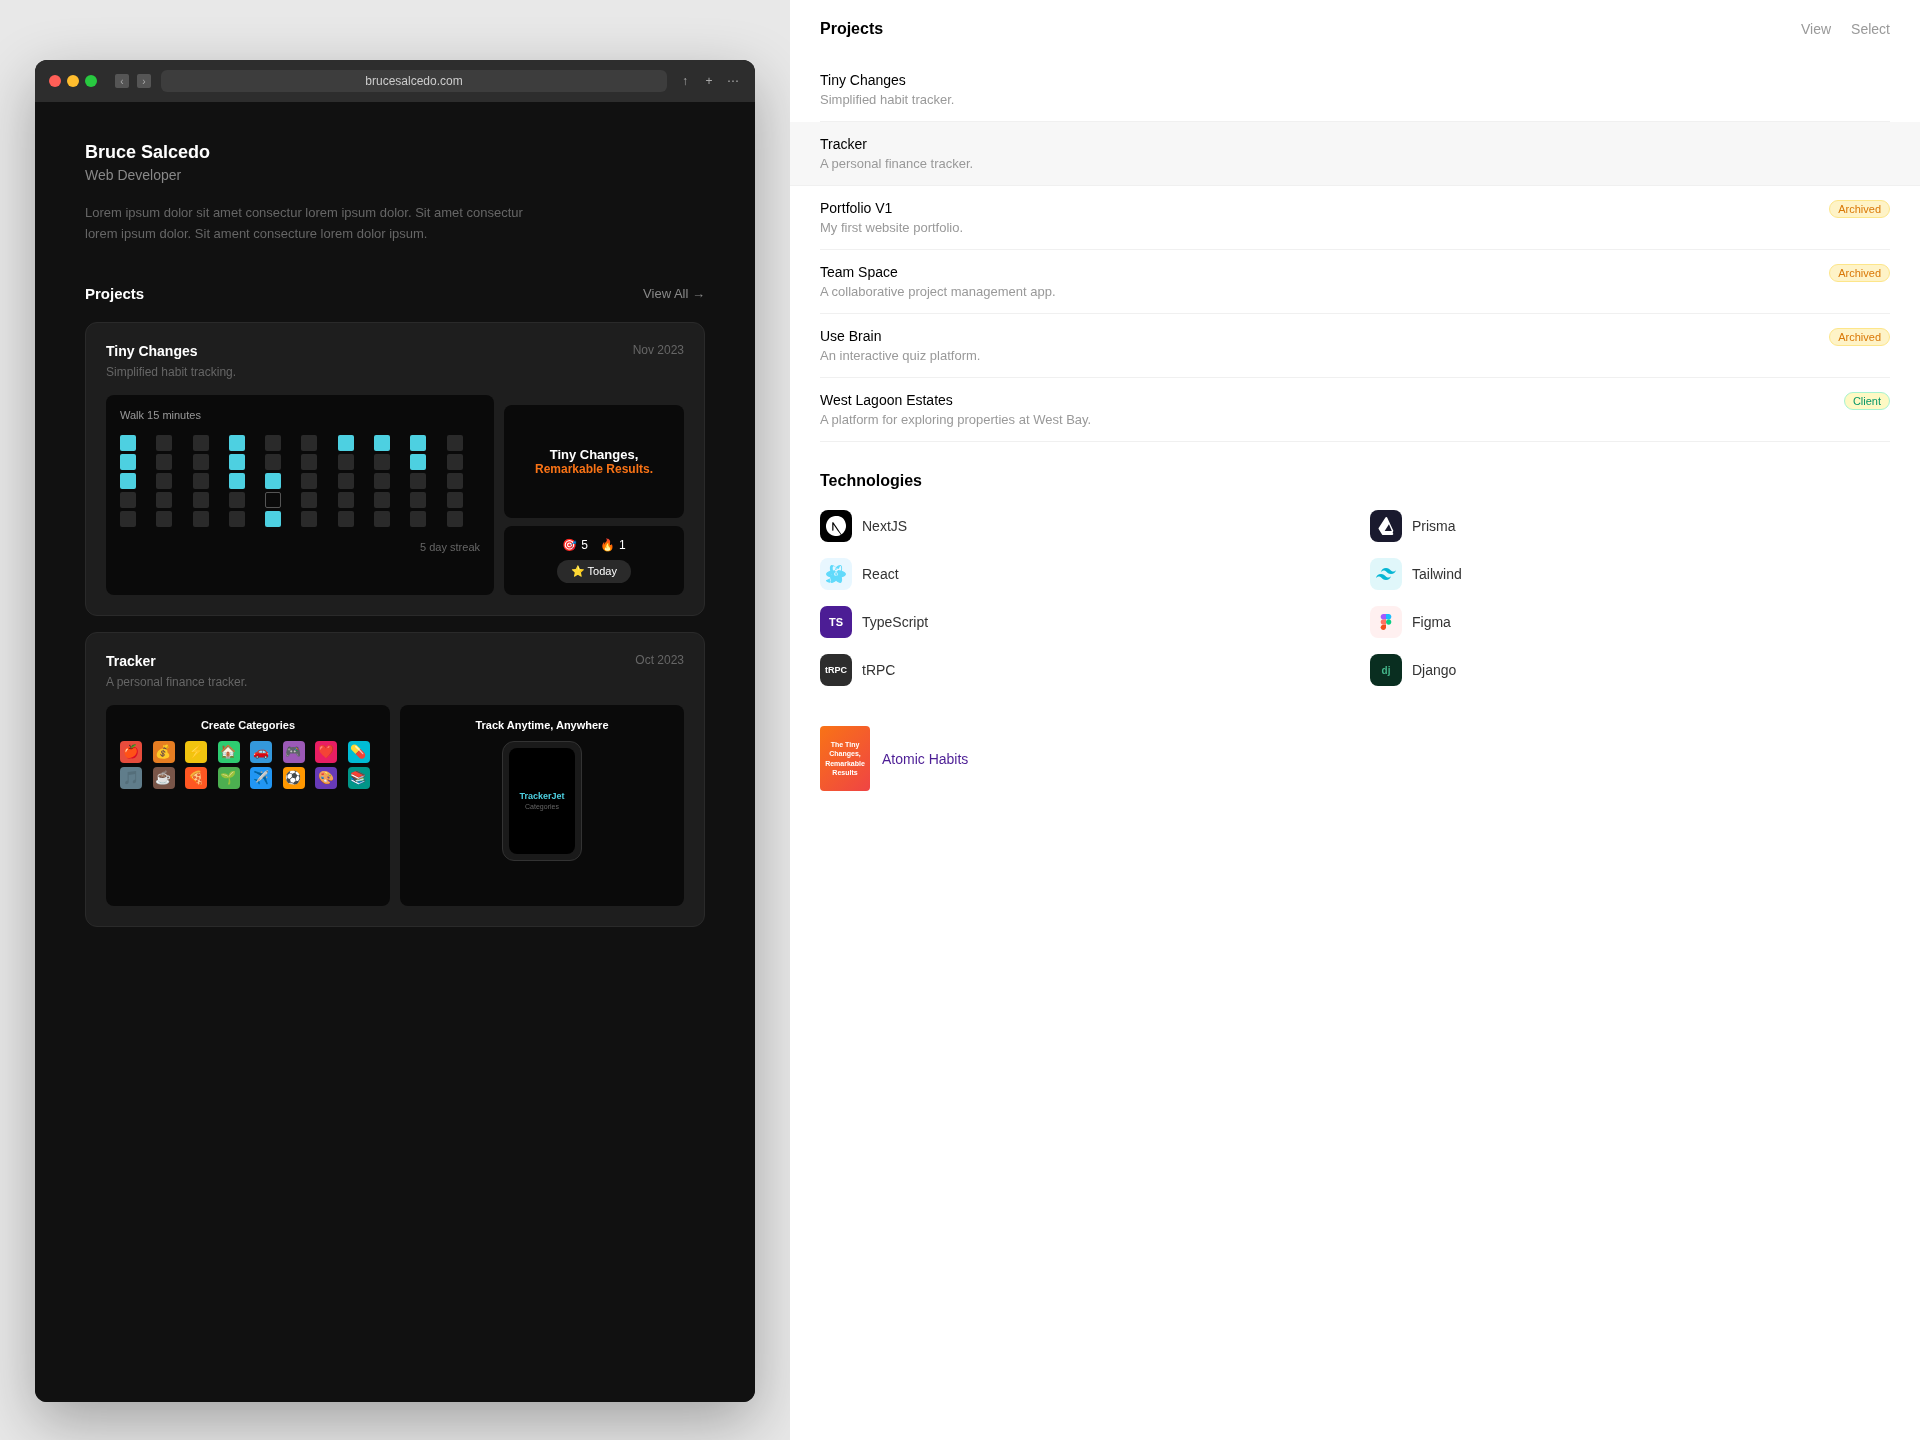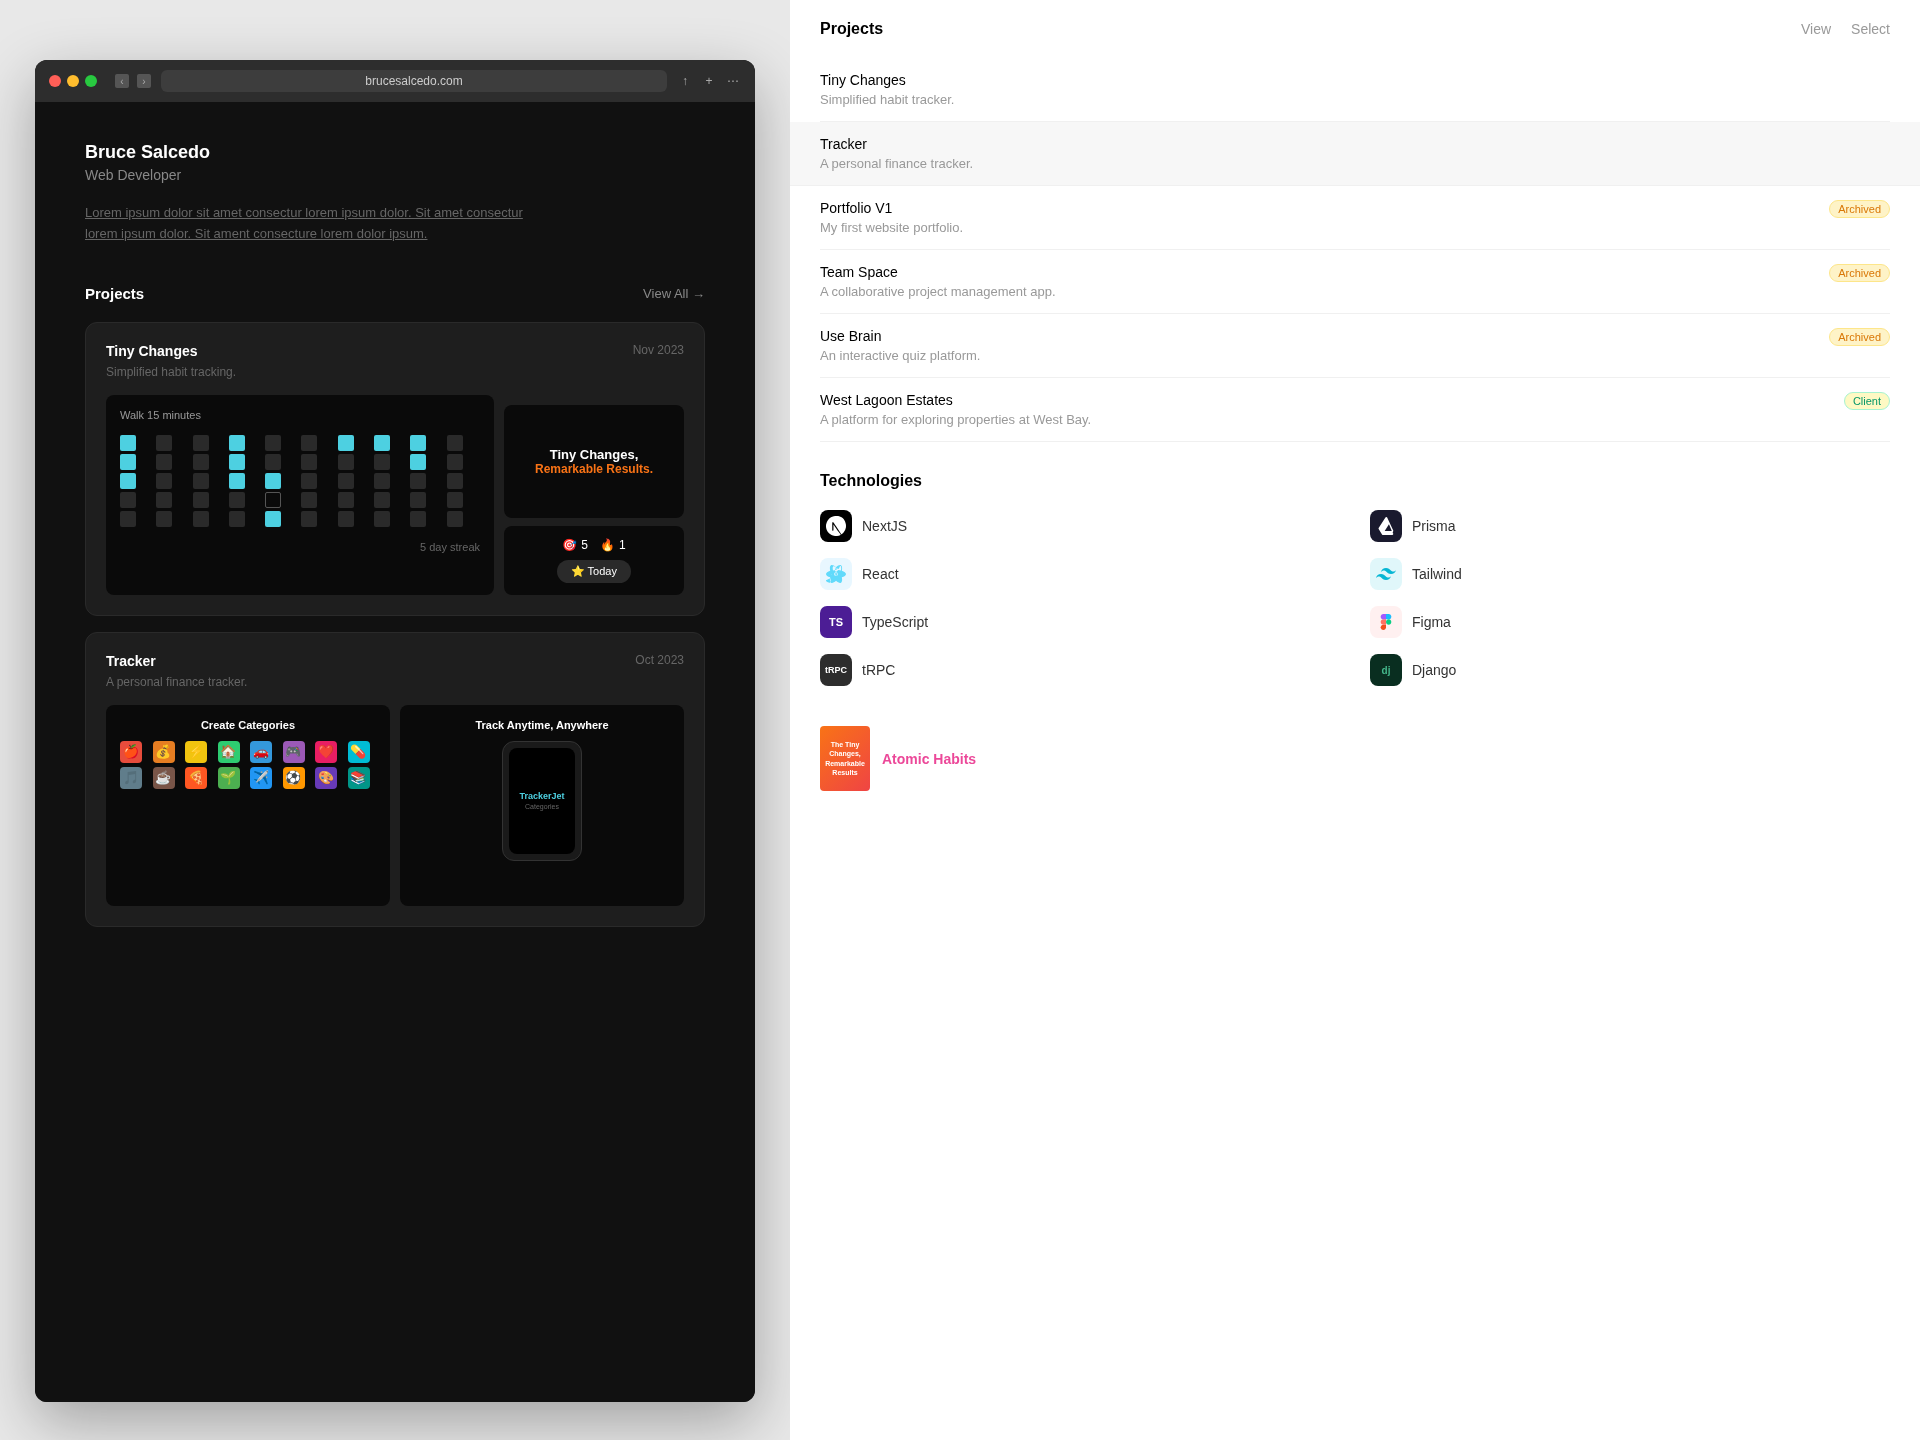--- a/index.html
+++ b/index.html
@@ -117,21 +117,20 @@
       color: #888;
       font-size: 14px;
       margin-bottom: 20px;
     }
 
     .profile-bio {
       color: #666;
       font-size: 13px;
       line-height: 1.6;
       max-width: 520px;
-      text-decoration: underline;
     }
 
     .projects-section {
       margin-top: 40px;
     }
 
     .section-header {
       display: flex;
       justify-content: space-between;
       align-items: center;
@@ -543,23 +542,23 @@
       justify-content: center;
       flex-shrink: 0;
       font-size: 8px;
       color: white;
       font-weight: bold;
       text-align: center;
       padding: 4px;
     }
 
     .book-title {
-      color: #ec4899;
+      color: #4c1d95;
       font-size: 14px;
-      font-weight: 700;
+      font-weight: 400;
     }
   </style>
 </head>
 <body>
 
 <div class="browser-area">
   <div class="browser-window">
 
     <div class="browser-chrome">
       <div class="traffic-lights">

